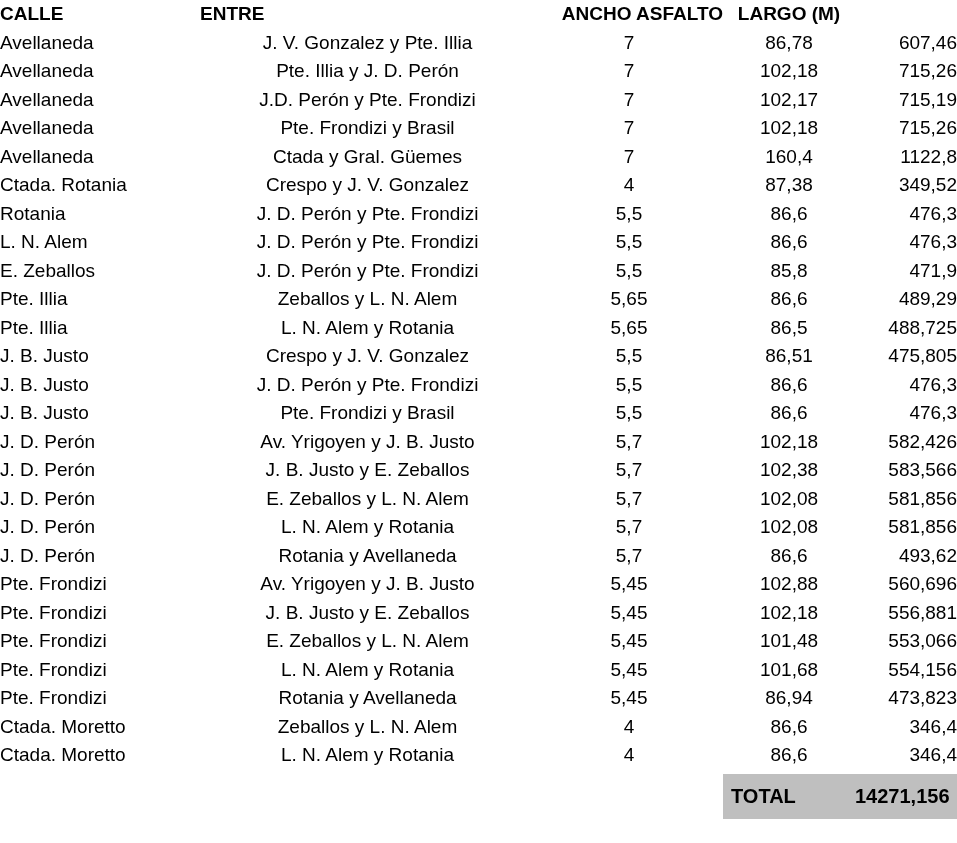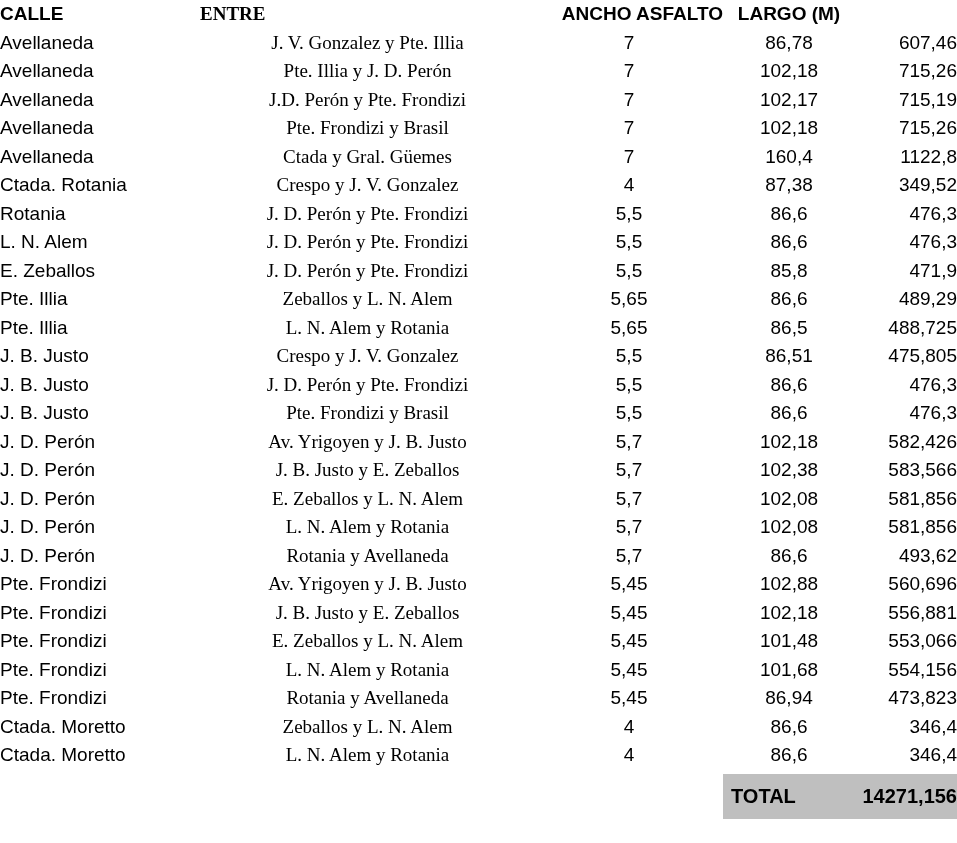--- a/index.html
+++ b/index.html
@@ -50,21 +50,21 @@
     line-height: 26px;
   }
   
   .w1 { width: 200px; }
   .w2 { width: 335px; }
   .w3 { width: 188px; }
   .w4 { width: 132px; }
   .w5 { width: 102px; }
 
   .c1 { text-align: left;  padding-left: 3px; }
-  .c2 { text-align: center; font-family: Liberation Serif, serif; }
+  .c2 { text-align: center; }
   .c3 { text-align: center; }
   .c4 { text-align: center; }
   .c5 { text-align: right; padding-right: 5px; }
 
   thead .c1 { text-align: left; padding-left: 3px; }
   thead .c2 { text-align: left; padding-left: 0; }
   thead .c3 { text-align: right; }
   thead .c4 { text-align: center; }
 
   tr.spacer-row td {
@@ -79,21 +79,20 @@
     font-weight: bold;
   }
   tr.total-row td.gray {
     background: var(--gray, #bfbfbf);
   }
   tr.total-row td.total-label-cell {
     text-align: left;
     padding-left: 8px;
   }
   tr.total-row td.total-value-cell {
-    text-align: right;
     padding-right: 0;
   }
 </style>
 </head>
 <body>
 
 <div class="sheet">
 
 
   <table class="data">

